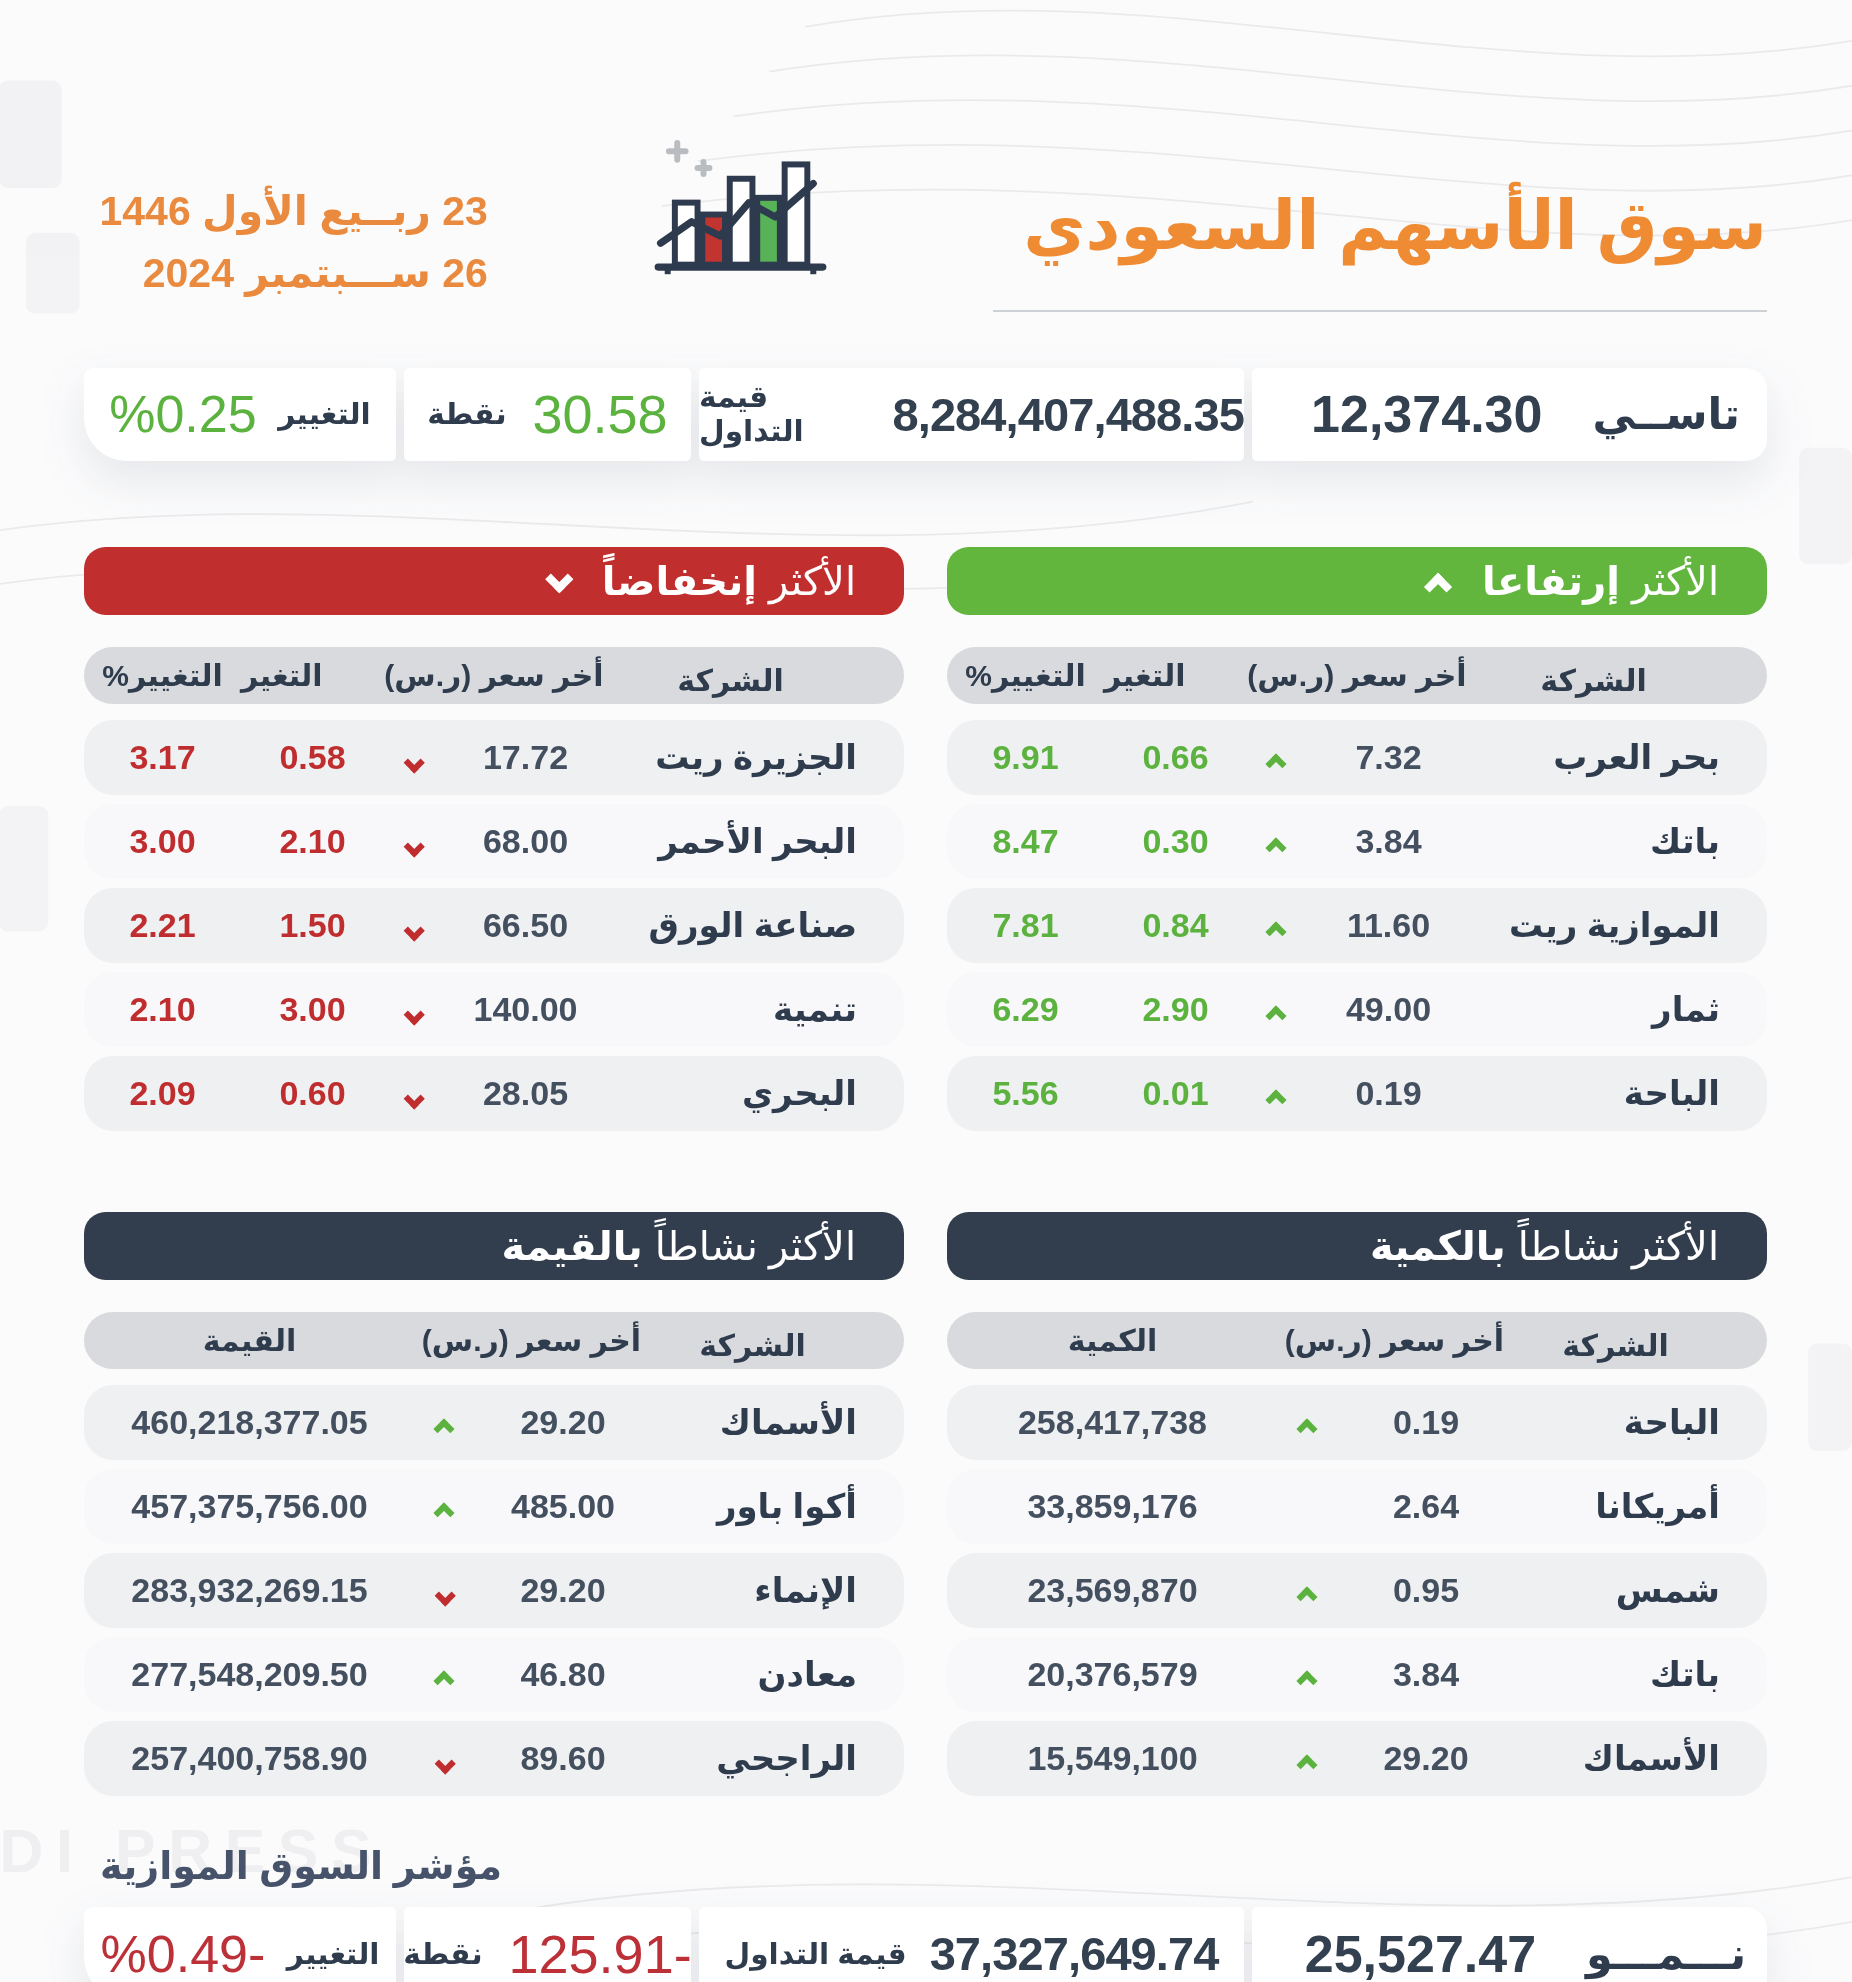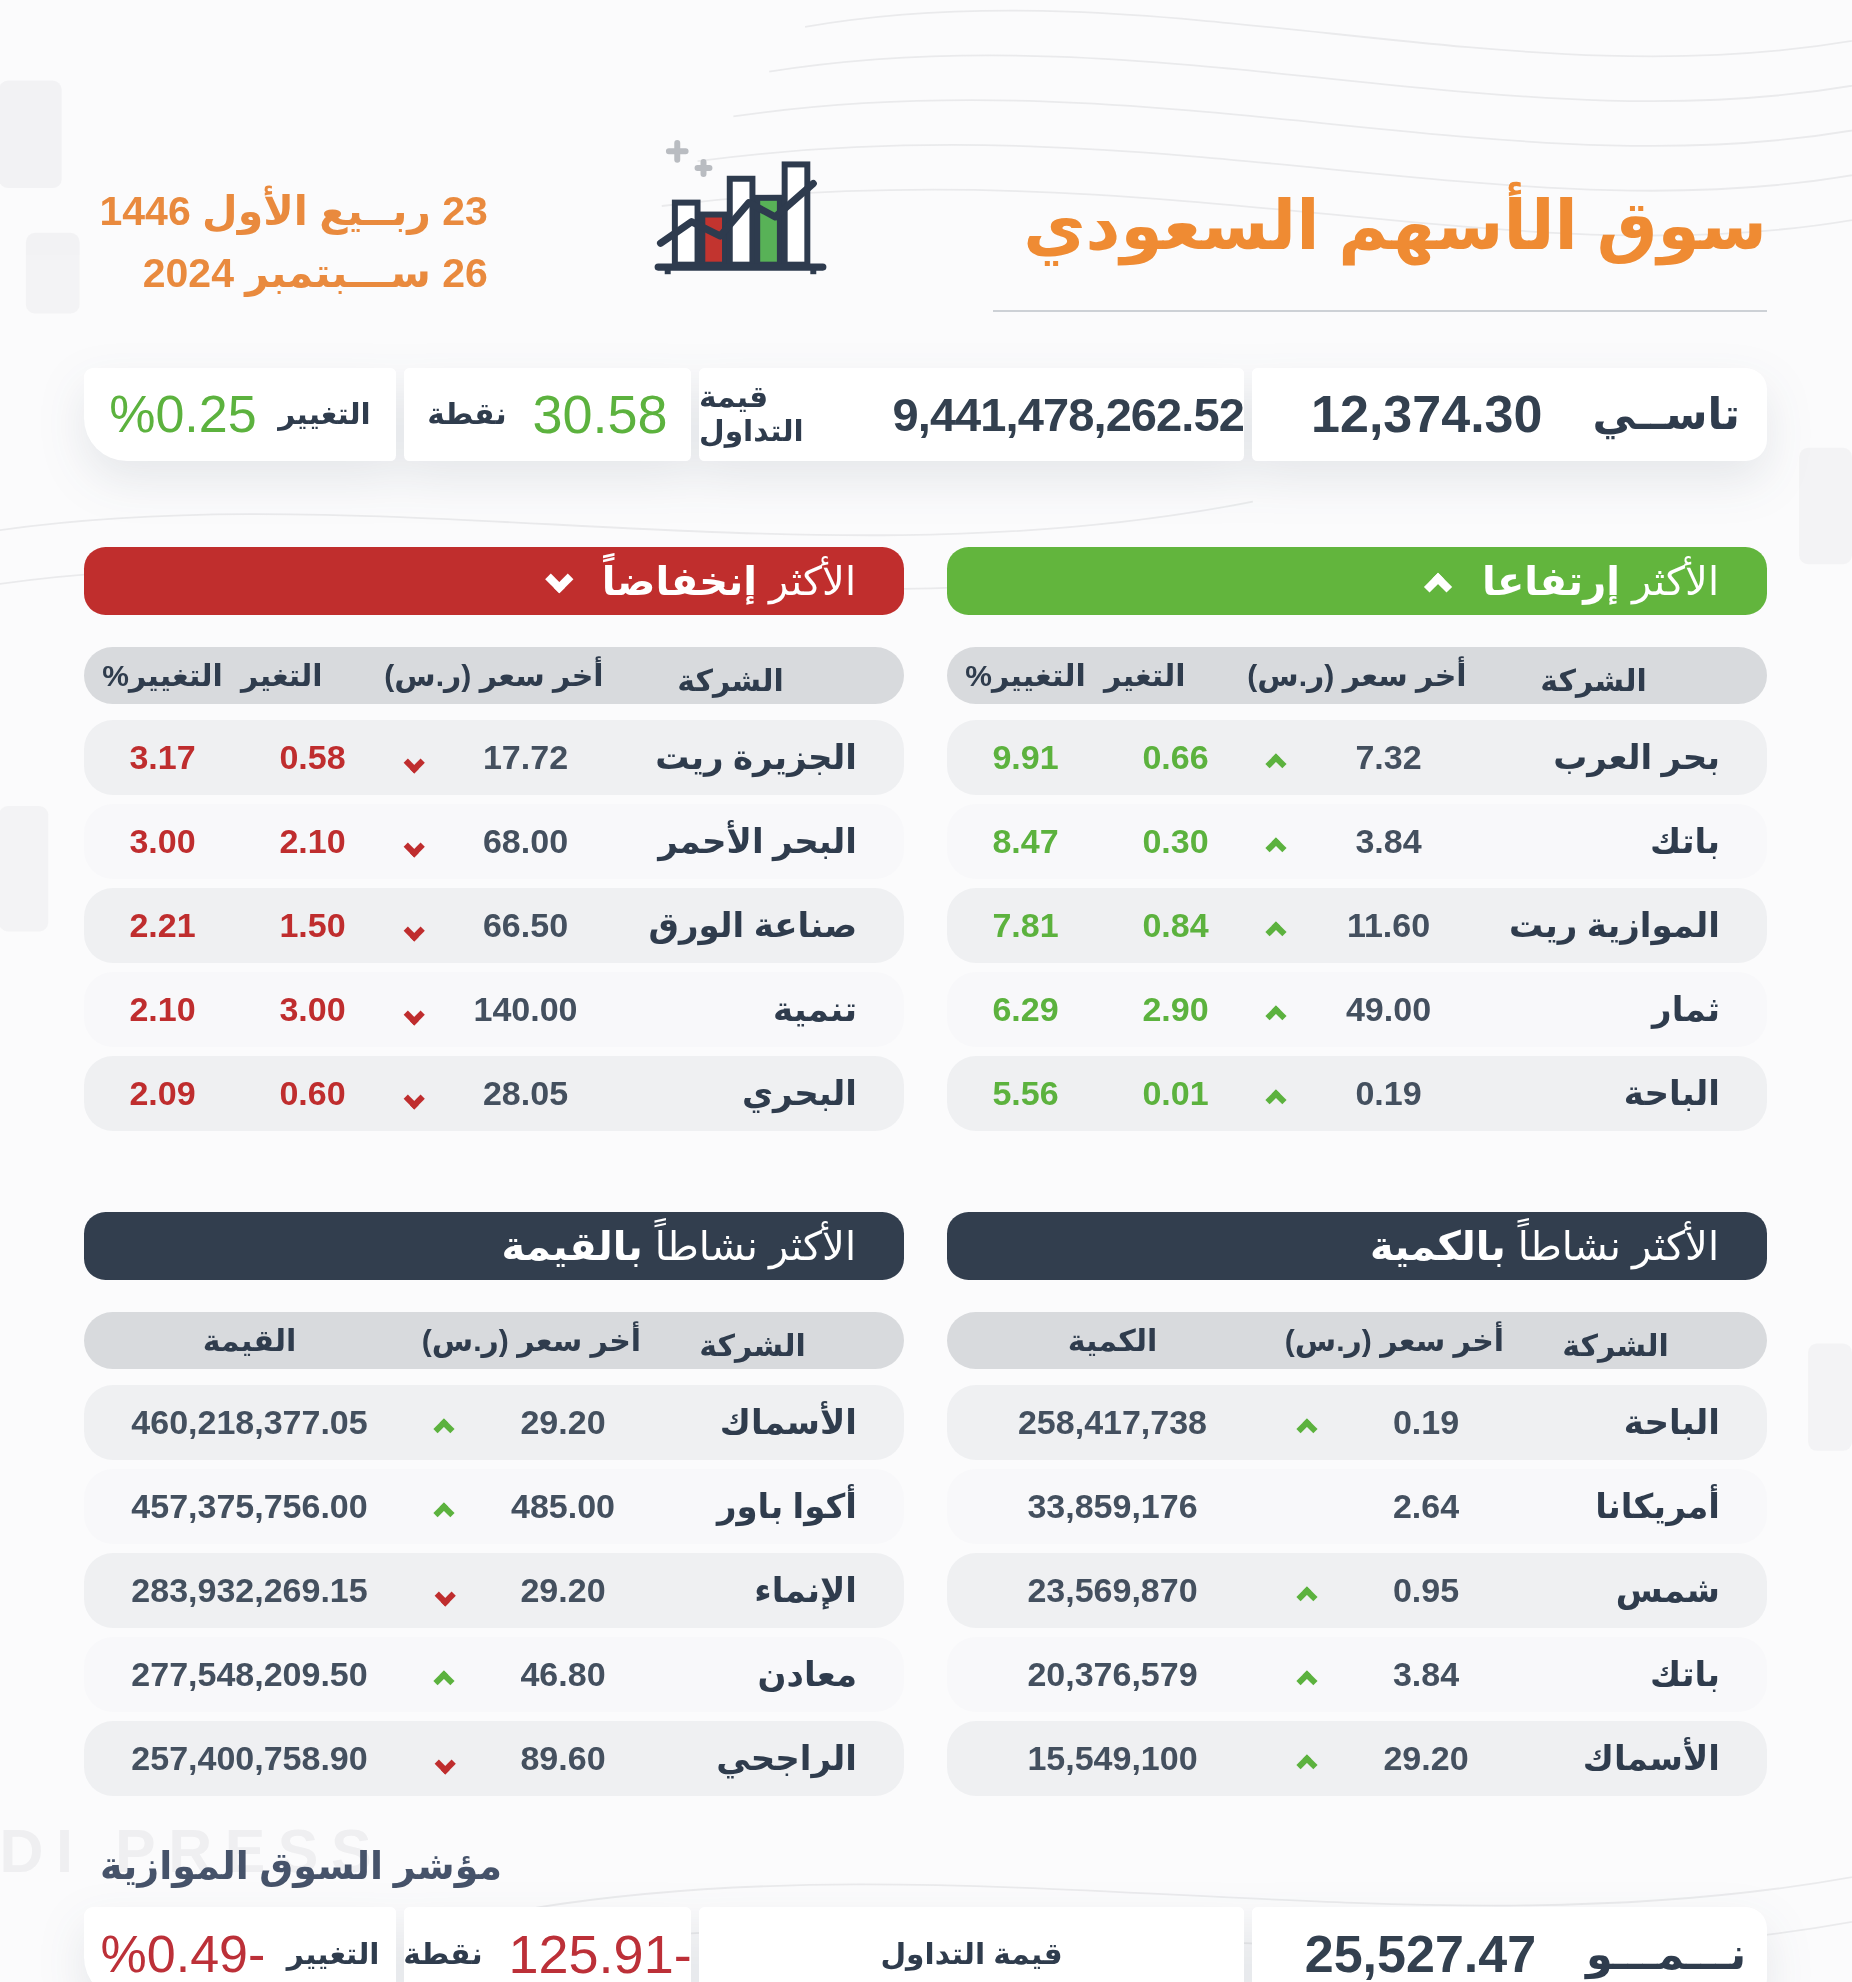--- a/index.html
+++ b/index.html
@@ -198,21 +198,21 @@
       <div class="scard s-change">
         <span class="sval green v-pct">%0.25</span>
         <span class="slabel">التغيير</span>
       </div>
       <div class="scard s-points">
         <span class="slabel">نقطة</span>
         <span class="sval green v-points">30.58</span>
       </div>
       <div class="scard s-turn">
         <span class="slabel">قيمة التداول</span>
-        <span class="sval navy v-turn">9,441,478,262.52</span>
+        <span class="sval navy v-turn">8,284,407,488.35</span>
       </div>
       <div class="scard s-index">
         <span class="sval navy v-index">12,374.30</span>
         <span class="ilabel">تاســي</span>
       </div>
     </div>
 
     <div class="tables">
 
       <div class="table t-gainers">
@@ -417,20 +417,21 @@
       <div class="scard s-change">
         <span class="sval red v-pct">%0.49-</span>
         <span class="slabel">التغيير</span>
       </div>
       <div class="scard s-points">
         <span class="slabel">نقطة</span>
         <span class="sval red v-points">125.91-</span>
       </div>
       <div class="scard s-turn">
         <span class="slabel">قيمة التداول</span>
+        <span class="sval navy v-turn">37,327,649.74</span>
       </div>
       <div class="scard s-index">
         <span class="sval navy v-index">25,527.47</span>
         <span class="ilabel">نـــمـــو</span>
       </div>
     </div>
 
   </div>
 </div>
 

